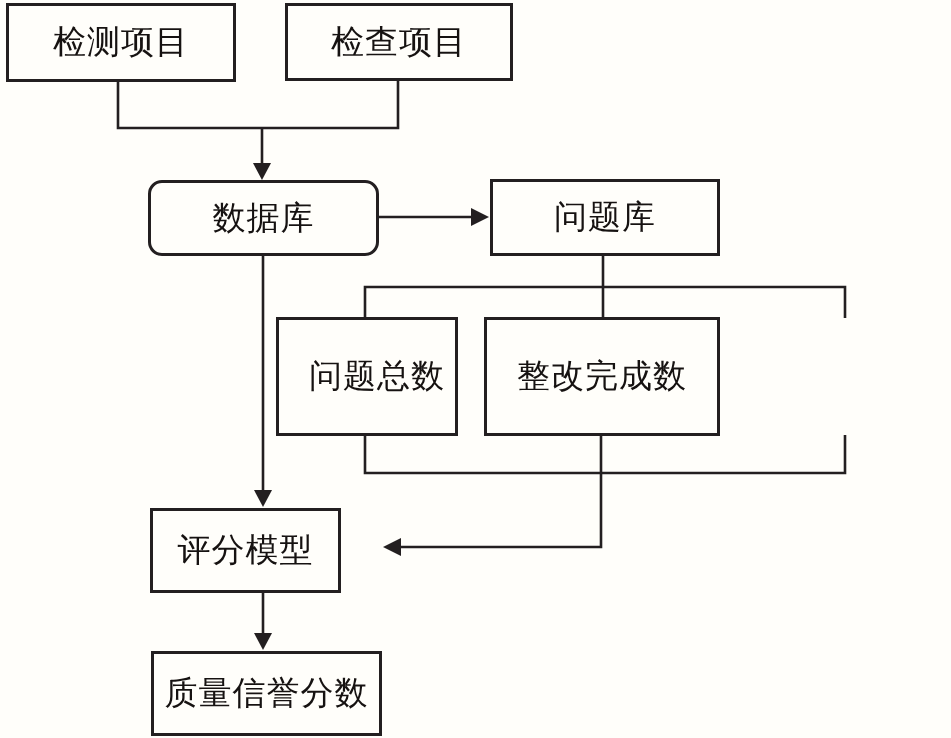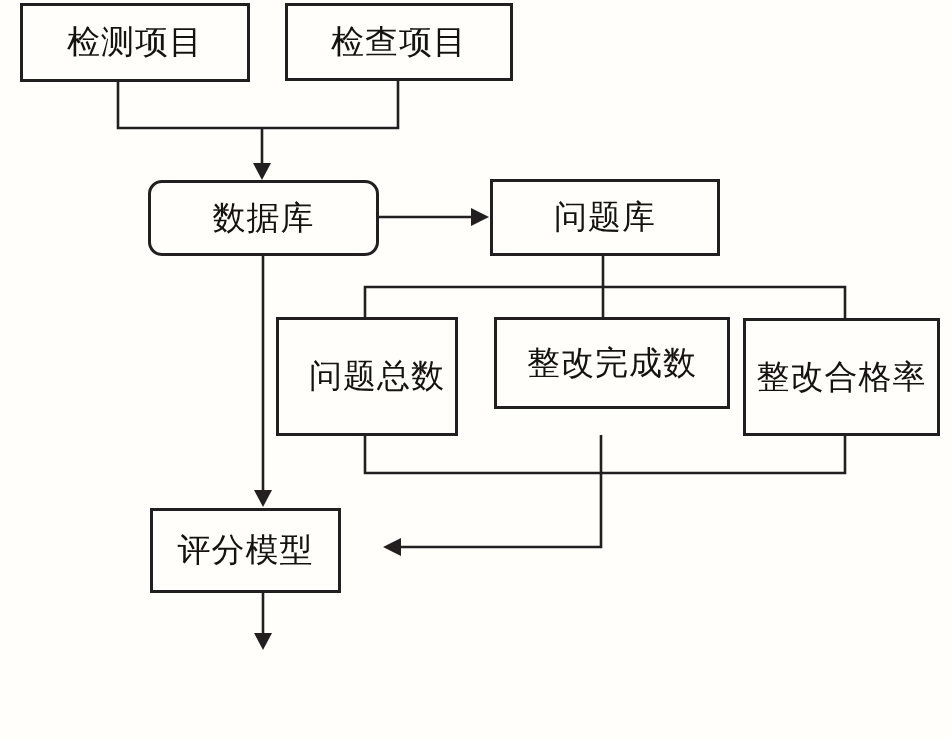--- a/index.html
+++ b/index.html
@@ -31,26 +31,26 @@
     border: 3px solid #231f20;
     display: flex;
     align-items: center;
     justify-content: center;
     color: #161211;
     font-size: 33px;
     letter-spacing: 1px;
     white-space: nowrap;
   }
   
-  .n-detect    { left: 20px;   top: 3px;   width: 230px; height: 79px; }
+  .n-detect    { left: 6px;   top: 3px;   width: 230px; height: 79px; }
   .n-inspect   { left: 285px; top: 3px;   width: 228px; height: 78px; }
   .n-database  { left: 148px; top: 180px; width: 231px; height: 76px; border-radius: 14px; }
   .n-problemdb { left: 490px; top: 179px; width: 230px; height: 77px; }
   .n-total     { left: 276px; top: 317px; width: 182px; height: 119px; padding-left: 20px; }
-  .n-completed { left: 494px; top: 317px; width: 236px; height: 92px; }
+  .n-completed { left: 484px; top: 317px; width: 236px; height: 119px; }
   .n-passrate  { left: 743px; top: 318px; width: 197px; height: 118px; }
   .n-model     { left: 150px; top: 508px; width: 191px; height: 85px; }
   .n-score     { left: 151px; top: 651px; width: 231px; height: 85px; }
 </style>
 </head>
 <body>
 
 <div class="canvas">
 
   <svg class="edges" viewBox="0 0 951 738" xmlns="http://www.w3.org/2000/svg">
@@ -87,18 +87,18 @@
   <div class="node n-inspect">检查项目</div>
 
   <div class="node n-database">数据库</div>
 
   <div class="node n-problemdb">问题库</div>
 
   <div class="node n-total">问题总数</div>
 
   <div class="node n-completed">整改完成数</div>
 
-  <div class="node n-passrate">整改合格率</div>
 
   <div class="node n-model">评分模型</div>
 
+  <div class="node n-score">质量信誉分数</div>
 
 </div>
 
 </body></html>

